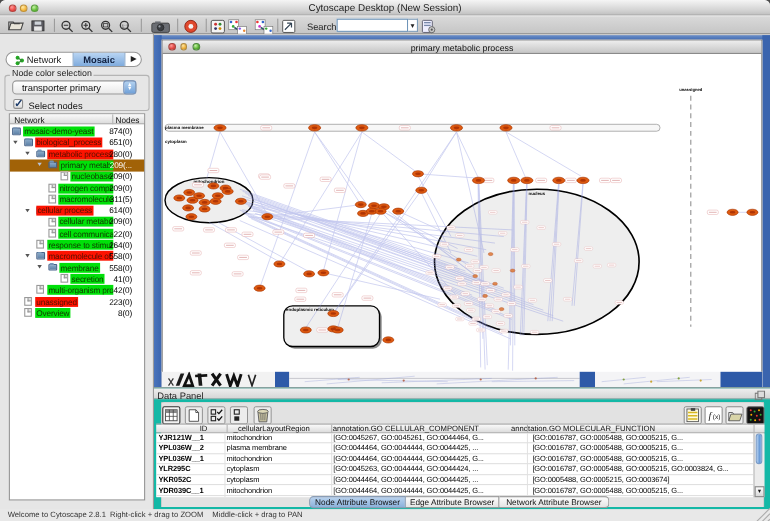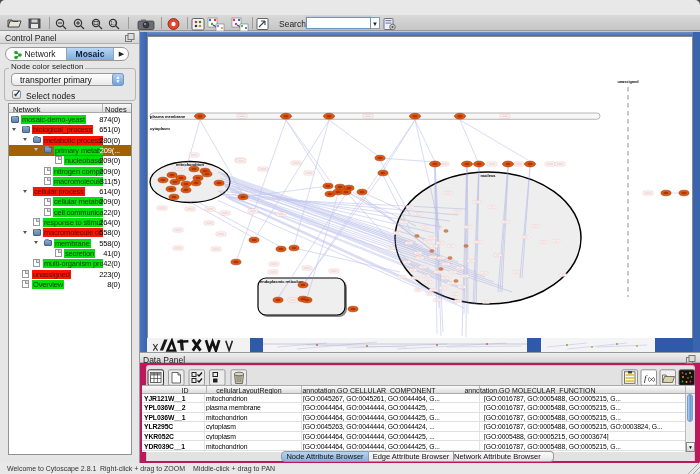--- a/index.html
+++ b/index.html
@@ -61,20 +61,26 @@
 .vln{position:absolute;top:0;width:1px;height:58px;background:#e4e4e4;}
 .drow{position:absolute;left:0;width:543px;height:9.6px;font-size:6.8px;letter-spacing:-0.1px;color:#000;border-bottom:0.5px solid #e0e0e0;white-space:nowrap;}
 .drow span{position:absolute;top:1px;overflow:hidden;}
 .dc1{left:2px;width:60px;font-weight:bold;}
 .dc2{left:64px;width:94px;}
 .dc3{left:161px;width:166px;}
 .dc4{left:342px;width:196px;}
 </style></head>
 <body>
 <div id="win">
+  <div id="titlebar" class="abs">
+    <div class="tl t1"></div>
+      <div class="tl t2"></div>
+      <div class="tl t3"></div>
+    <div id="wtitle" class="abs">Cytoscape Desktop (New Session)</div>
+  </div>
   <div id="toolbar" class="abs">
     <svg class="abs" style="left:0;top:0" width="700" height="16" viewBox="0 0 700 16">
 
       <g stroke="#444" fill="#e8e4d8" stroke-width="1">
           <path d="M8 12 L10 6 L21 6 L19 12 Z"></path>
           <path d="M8 12 L8 5 L12 5 L13 6.5 L18 6.5" fill="none"></path>
         </g>
 
       <rect x="29" y="4" width="11" height="9" fill="#5a5a60" stroke="#333" stroke-width="0.8"></rect>
         <rect x="31.5" y="4.5" width="6" height="3" fill="#cfd4da"></rect>
@@ -140,27 +146,20 @@
     <div class="tsep" style="left:49px"></div>
     <div class="tsep" style="left:128px"></div>
     <div class="tsep" style="left:161px"></div>
     <div class="tsep" style="left:187px"></div>
     <div class="tsep" style="left:252px"></div>
     <span id="searchlbl" class="abs">Search:</span>
     <div id="searchbox" class="abs"></div>
     <div id="searcharw" class="abs">▼</div>
   </div>
   <div id="cpanel" class="abs">
-    <div id="cphead" class="abs">
-        <span>Control Panel</span>
-      <svg class="abs" style="right:4px;top:2px" width="10" height="9">
-          <rect x="0.5" y="2.5" width="6" height="6" fill="none" stroke="#777"></rect>
-          <rect x="3" y="0.5" width="6" height="6" fill="#ddd" stroke="#777"></rect>
-        </svg>
-    </div>
     <div id="tabs" class="abs">
       <svg class="abs" style="left:7px;top:2px" width="10" height="10">
           <circle cx="3" cy="2.5" r="1.8" fill="#2a2"></circle>
           <circle cx="7" cy="5" r="1.8" fill="#2a2"></circle>
           <circle cx="3" cy="7.5" r="1.8" fill="#2a2"></circle>
           <path d="M3 2.5 L7 5 L3 7.5" stroke="#383" fill="none"></path>
         </svg>
       <div id="seg1" class="tabseg">Network</div>
       <div id="seg2" class="tabseg">Mosaic</div>
       <div id="seg3" class="tabseg">▶</div>
@@ -317,20 +316,26 @@
             <circle cx="420" cy="8" r="1" fill="#7a9a30"></circle>
             <circle cx="445" cy="10" r="1" fill="#c8a020"></circle>
             <circle cx="470" cy="7" r="1" fill="#7a9a30"></circle>
             <circle cx="490" cy="9" r="1" fill="#c8a020"></circle>
           </g>
         <rect x="508" y="0" width="38" height="15" fill="#2e5aa8"></rect>
       </svg>
     </div>
 
     <div class="abs" style="left:7px;top:5px;width:546px;height:302px;background:#fff;border:1px solid #8a8a8a;border-bottom:none">
+      <div class="abs" style="left:0;top:0;width:544px;height:11.5px;background:linear-gradient(#ededed,#c6c6c6);border-bottom:1px solid #7e7e7e">
+        <span class="tl" style="left:5px;top:2.2px;width:6.5px;height:6.5px;background:radial-gradient(circle at 35% 30%,#ff9a98,#e0423e 60%,#b83530);border:.5px solid #a84440;"></span>
+        <span class="tl" style="left:15.5px;top:2.2px;width:6.5px;height:6.5px;background:radial-gradient(circle at 35% 30%,#ffe9a8,#eead2f 60%,#c08a28);border:.5px solid #b08a40;"></span>
+        <span class="tl" style="left:27px;top:2.2px;width:6.5px;height:6.5px;background:radial-gradient(circle at 35% 30%,#c6f3a8,#5ab332 60%,#459428);border:.5px solid #508a40;"></span>
+        <div class="abs" style="left:0;top:1.5px;width:544px;text-align:center;font-size:8px;color:#111">primary metabolic process</div>
+      </div>
       <svg class="abs" style="left:0;top:12.5px" width="546" height="290" viewBox="0 0 546 290">
       <ellipse cx="42" cy="132" rx="40" ry="20.5" fill="#eeeeee" stroke="#000" stroke-width="1.3"></ellipse>
       <ellipse cx="340" cy="188" rx="93" ry="66" fill="#eeeeee" stroke="#000" stroke-width="1.5"></ellipse>
       <rect x="2" y="63" width="450" height="6.3" rx="3.1" fill="#f7f7f7" stroke="#999" stroke-width="0.7"></rect>
       <rect x="112" y="230" width="87" height="37" rx="8" fill="#000" opacity="0.45"></rect>
       <rect x="110" y="228" width="87" height="37" rx="8" fill="#efefef" stroke="#000" stroke-width="1.2"></rect>
       <line x1="480" y1="37" x2="480" y2="247" stroke="#909090" stroke-width="1" stroke-dasharray="4.5,3.5"></line>
       <g stroke="#8890dd" stroke-width="0.65" opacity="0.5">
             <line x1="70.0" y1="122.0" x2="268.0" y2="192.0"></line>
             <line x1="72.5" y1="123.9" x2="275.2" y2="196.4"></line>
@@ -694,21 +699,21 @@
       <ellipse cx="205" cy="259" rx="2.6" ry="1.2"></ellipse>
       <ellipse cx="518" cy="143" rx="2.6" ry="1.2"></ellipse>
       <ellipse cx="536" cy="143" rx="2.6" ry="1.2"></ellipse>
       <ellipse cx="130" cy="250" rx="2.6" ry="1.2"></ellipse>
       <ellipse cx="159" cy="250" rx="2.6" ry="1.2"></ellipse>
       </g>
       </svg>
     </div>
   </div>
 
-  <div id="datapanel" class="abs" style="left:140px;top:352px;width:560px;height:111px;background:#be185d">
+  <div id="datapanel" class="abs" style="left:140px;top:352px;width:560px;height:111px;background:#14b8a6">
     <div class="abs" style="left:0;top:0;width:560px;height:11px;background:linear-gradient(#efefef,#d6d6d6);border-bottom:1px solid #b0b0b0;border-top:1px solid #999">
       <span class="abs" style="left:3px;top:1.5px;font-size:8.5px;color:#222">Data Panel</span>
       <svg class="abs" style="right:4px;top:1.5px" width="10" height="9">
           <rect x="0.5" y="2.5" width="6" height="6" fill="none" stroke="#777"></rect>
           <rect x="3" y="0.5" width="6" height="6" fill="#ddd" stroke="#777"></rect>
         </svg>
     </div>
     <div class="abs" style="left:6px;top:13px;width:549px;height:96px;background:#e2e2e2;border:1px solid #c8c8c8;border-radius:3px 3px 0 0;border-bottom:none">
       <svg class="abs" style="left:0;top:3px" width="549" height="18" viewBox="0 0 549 18">
         <g>
@@ -815,21 +820,21 @@
           </div>
       </div>
       <div class="abs" style="left:538px;top:27.5px;width:10px;height:58px;background:#ececec;border-left:1px solid #bbb">
         <div class="abs" style="left:1px;top:0px;width:6px;height:28px;background:linear-gradient(90deg,#b4d0f0,#6a9cd8 60%,#8cb4e4);border-radius:3px;border:0.5px solid #7a9cc8"></div>
         <div class="abs" style="left:0;top:48px;width:9px;height:10px;background:linear-gradient(#fdfdfd,#d8d8d8);border:1px solid #888;font-size:5px;text-align:center;color:#111;line-height:9px">▼</div>
       </div>
     </div>
     <div class="abs" style="left:141px;top:99px;width:275px;height:11px">
       <div class="abs" style="left:0;top:0;width:88px;height:11px;background:linear-gradient(#b8d2ee,#8cb2dc);border:1px solid #8a9db5;border-radius:4px 0 0 4px;font-size:7.5px;text-align:center;line-height:10px;color:#111">Node Attribute Browser</div>
       <div class="abs" style="left:88px;top:0;width:85px;height:11px;background:linear-gradient(#fdfdfd,#e4e4e4);border:1px solid #9a9a9a;border-left:none;font-size:7.5px;text-align:center;line-height:10px;color:#111">Edge Attribute Browser</div>
-      <div class="abs" style="left:173px;top:0;width:100px;height:11px;background:linear-gradient(#fdfdfd,#e4e4e4);border:1px solid #9a9a9a;border-left:none;border-radius:0 4px 4px 0;font-size:7.5px;text-align:left;line-height:10px;color:#111">Network Attribute Browser</div>
+      <div class="abs" style="left:173px;top:0;width:100px;height:11px;background:linear-gradient(#fdfdfd,#e4e4e4);border:1px solid #9a9a9a;border-left:none;border-radius:0 4px 4px 0;font-size:7.5px;text-align:center;line-height:10px;color:#111">Network Attribute Browser</div>
     </div>
   </div>
 
   <div id="statusbar" class="abs">
     <span style="left:7px">Welcome to Cytoscape 2.8.1</span>
     <span style="left:100px">Right-click + drag to ZOOM</span>
     <span style="left:193px">Middle-click + drag to PAN</span>
     <svg class="abs" style="right:0;top:-3px" width="16" height="14">
         <g stroke="#aaa" stroke-width="1">
           <line x1="16" y1="2" x2="4" y2="14"></line>

